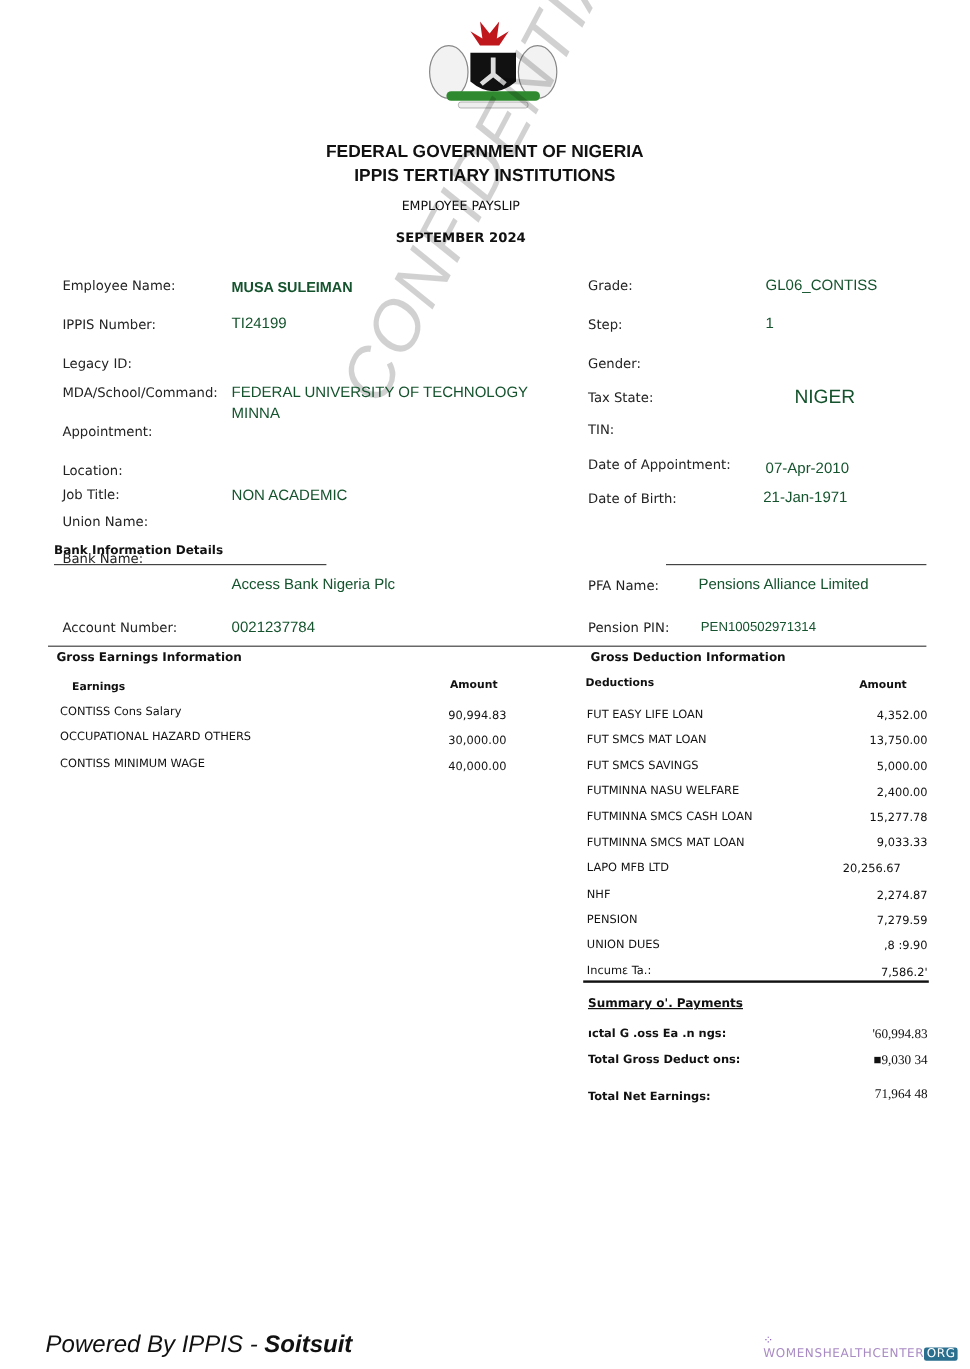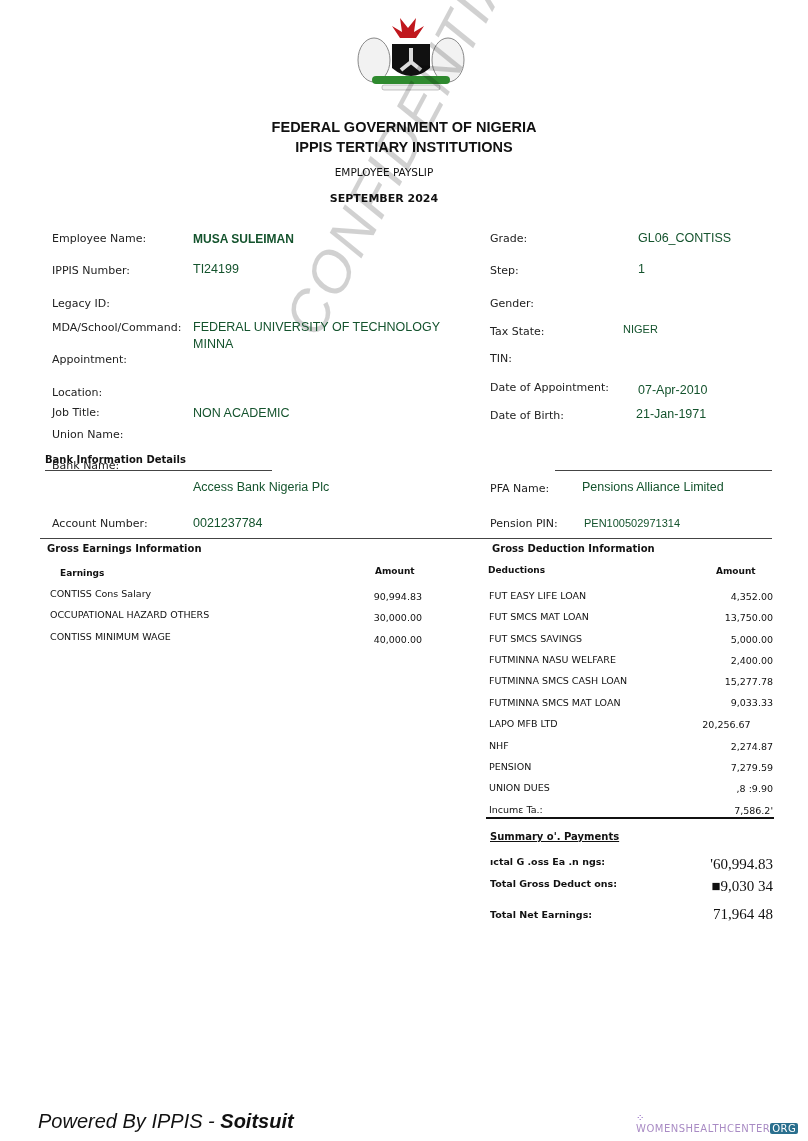--- a/index.html
+++ b/index.html
@@ -13,21 +13,21 @@
   .lbl { font-size: 11px; color: #222; }
   .val { font-family: "Liberation Sans", sans-serif; font-size: 12.5px; color: #14532d; }
   .val.bold { font-weight: bold; }
   .sect { font-size: 10px; font-weight: bold; }
   .rule { height: 1px; background: #444; }
   .thick { height: 2px; background: #111; }
   .row { font-size: 9.5px; }
   .amt { font-size: 9.5px; text-align: right; }
   .th { font-size: 9px; font-weight: bold; }
   .sum-lbl { font-size: 9.5px; font-weight: bold; }
-  .sum-val { font-family: "Liberation Serif", serif; font-size: 15px; text-align: right; }
+  .sum-val { font-family: "Liberation Serif", serif; font-size: 11px; text-align: right; }
   .watermark { left: 270px; top: 315px; font-family: "Liberation Sans", sans-serif;
                font-style: italic; font-size: 58px; color: rgba(0,0,0,0.18);
                transform: rotate(-62deg); transform-origin: left top; letter-spacing: 2px;
                pointer-events: none; white-space: nowrap; }
   .footer { left: 38px; top: 1110px; font-family: "Liberation Sans", sans-serif;
             font-style: italic; font-size: 20px; }
   .footer b { font-weight: bold; }
   .badge { left: 636px; top: 1112px; font-size: 10px; color: #a98bc4; letter-spacing: 0.5px; }
   .badge .org { background: #2a6f8e; color: #fff; padding: 0 2px; border-radius: 2px; text-align: right; }
 </style>
@@ -64,21 +64,21 @@
 <div class="abs lbl" style="left:52px; top:406px;">Job Title:</div>
 <div class="abs val" style="left:193px; top:406px;">NON ACADEMIC</div>
 <div class="abs lbl" style="left:52px; top:428px;">Union Name:</div>
 
 <div class="abs lbl" style="left:490px; top:232px;">Grade:</div>
 <div class="abs val" style="left:638px; top:231px;">GL06_CONTISS</div>
 <div class="abs lbl" style="left:490px; top:264px;">Step:</div>
 <div class="abs val" style="left:638px; top:262px;">1</div>
 <div class="abs lbl" style="left:490px; top:297px;">Gender:</div>
 <div class="abs lbl" style="left:490px; top:325px;">Tax State:</div>
-<div class="abs val" style="left:623px; top:323px; font-size:11px;">NIGER</div>
+<div class="abs val" style="left:662px; top:323px; font-size:16px;">NIGER</div>
 <div class="abs lbl" style="left:490px; top:352px;">TIN:</div>
 <div class="abs lbl" style="left:490px; top:381px;">Date of Appointment:</div>
 <div class="abs val" style="left:638px; top:383px;">07-Apr-2010</div>
 <div class="abs lbl" style="left:490px; top:409px;">Date of Birth:</div>
 <div class="abs val" style="left:636px; top:407px;">21-Jan-1971</div>
 
 <div class="abs sect" style="left:45px; top:454px;">Bank Information Details</div>
 <div class="abs rule" style="left:45px; top:470px; width:227px;"></div>
 <div class="abs rule" style="left:555px; top:470px; width:217px;"></div>
 <div class="abs lbl" style="left:52px; top:459px;">Bank Name:</div>

